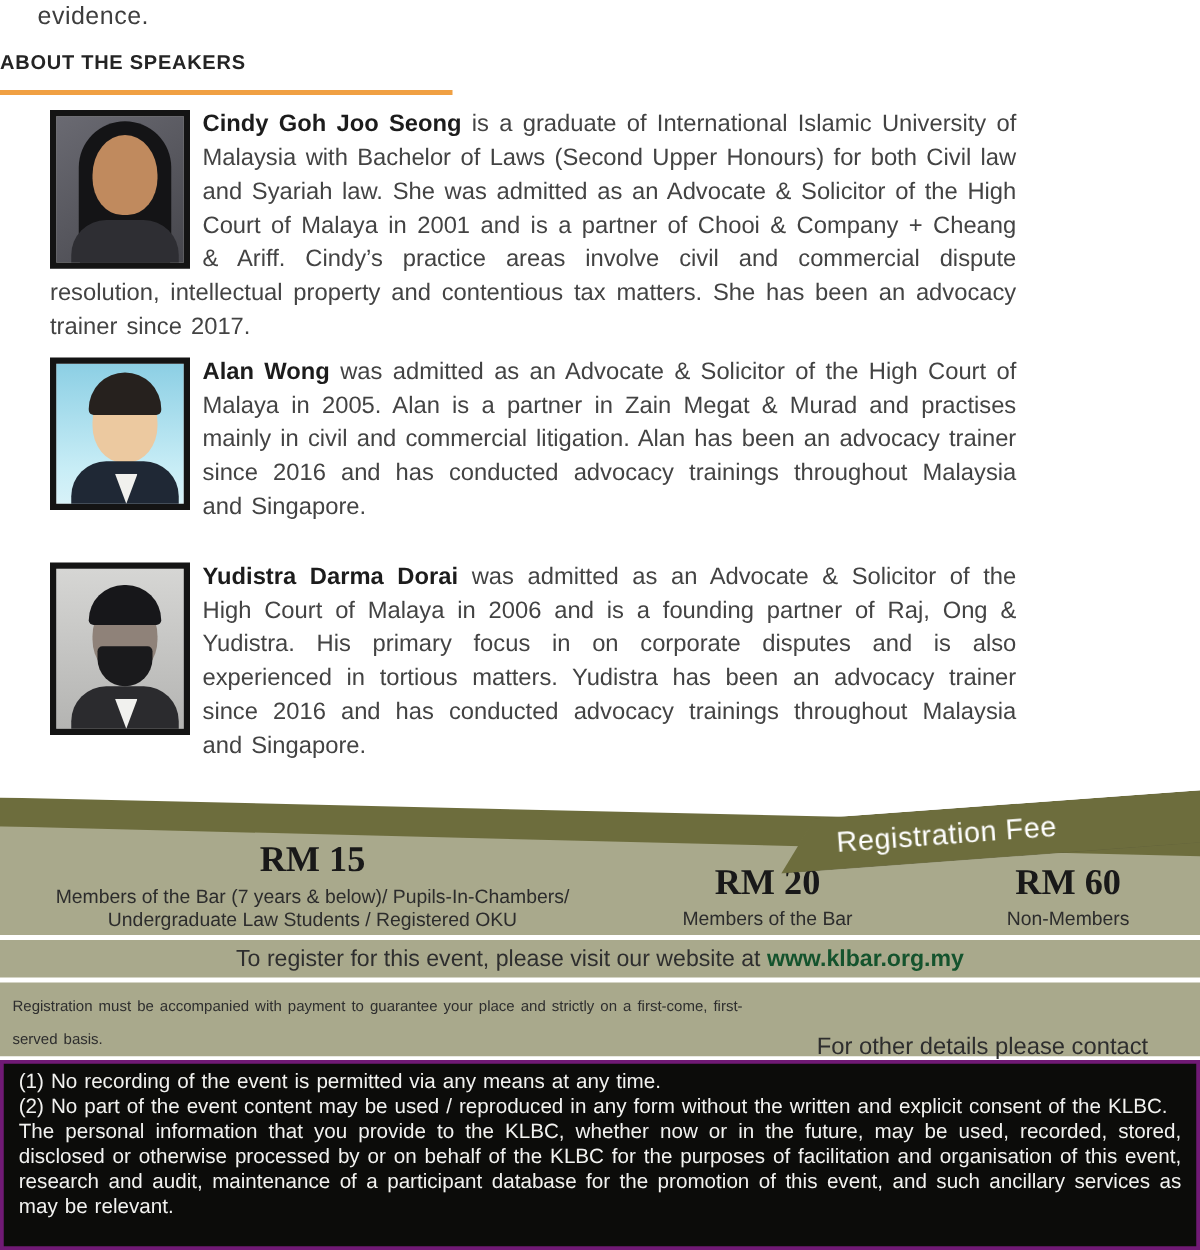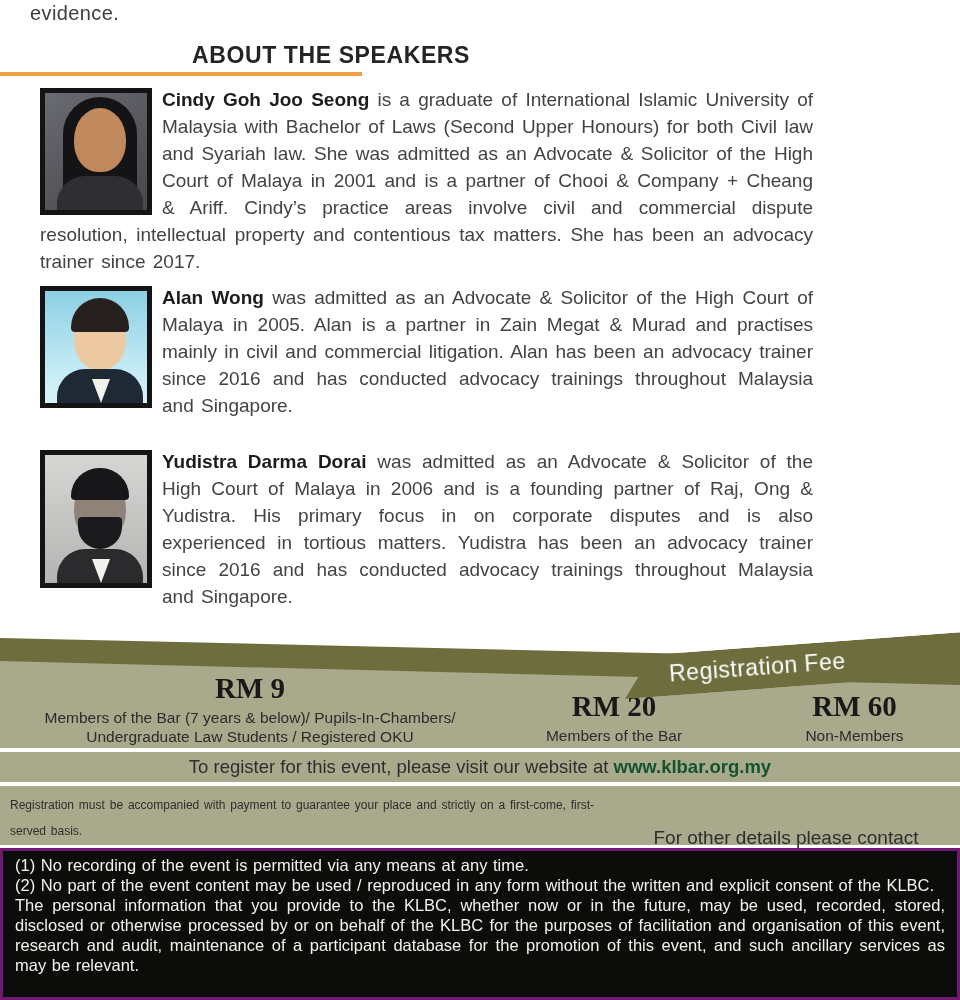--- a/index.html
+++ b/index.html
@@ -14,22 +14,22 @@
     color: #3f3f3f;
   }
 
   
   .intro-fragment {
     position: absolute; left: 30px; top: 2px;
     font-size: 20px; color: #3d3d3d; letter-spacing: .4px;
   }
   .heading {
     position: absolute; left: 0; top: 42px; width: 470px;
-    text-align: right;
-    font-size: 23px; font-weight: bold; color: #242424;
+    text-align: left;
+    font-size: 16px; font-weight: bold; color: #242424;
     letter-spacing: .6px;
   }
   .heading-underline {
     position: absolute; left: 0; top: 72px;
     width: 362px; height: 4px; background: #f0a043;
   }
 
   
   .speaker {
     position: absolute; left: 12px; width: 831px;
@@ -181,21 +181,21 @@
   </section>
 
   <div class="fee-zone">
     <div class="fee-dark"></div>
     <div class="fee-khaki"></div>
     <div class="ribbon">
       <span>Registration Fee</span>
     </div>
 
     <div class="tier tier1">
-      <div class="price">RM 9</div>
+      <div class="price">RM 15</div>
       <div class="aud">Members of the Bar (7 years &amp; below)/ Pupils-In-Chambers/</div>
       <div class="aud">Undergraduate Law Students / Registered OKU</div>
     </div>
     <div class="tier tier2">
       <div class="price">RM 20</div>
       <div class="aud">Members of the Bar</div>
     </div>
     <div class="tier tier3">
       <div class="price">RM 60</div>
       <div class="aud">Non-Members</div>

